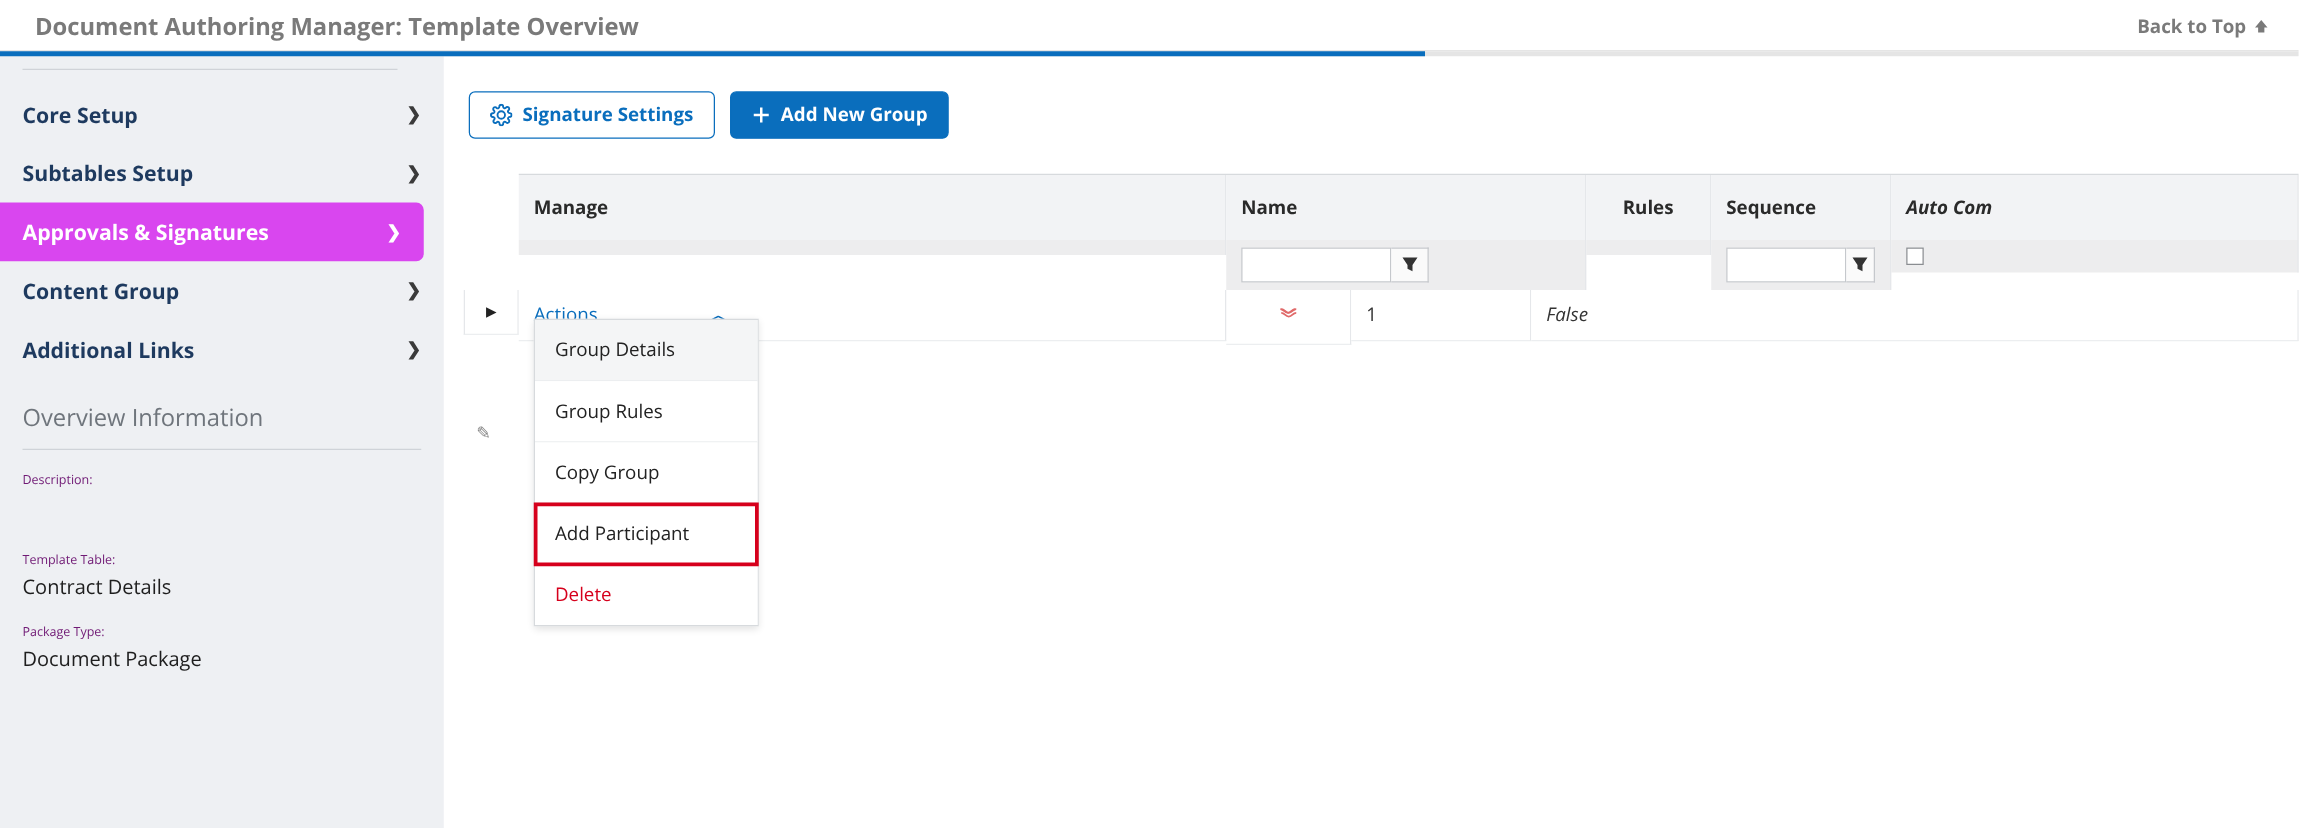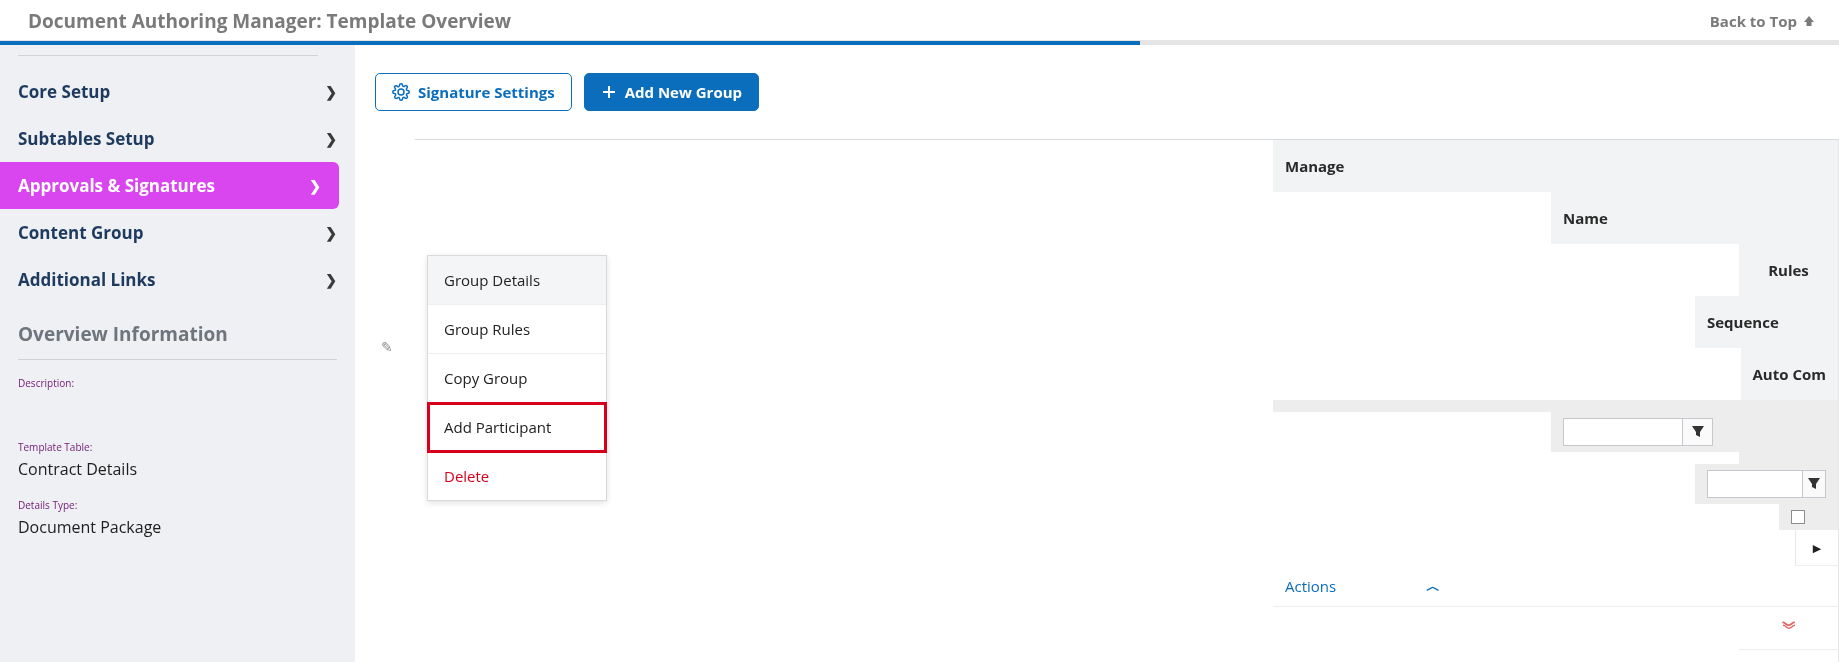--- a/index.html
+++ b/index.html
@@ -76,21 +76,21 @@
     .nav-item.active {
       background: #d946ef;
       color: #fff;
       border-top-right-radius: 6px;
       border-bottom-right-radius: 6px;
       margin-right: 16px;
     }
     .nav-item.active .chevron { color: #fff; }
     .overview-heading {
       font-size: 19px;
-      font-weight: 700;
+      font-weight: 400;
       color: #6f757c;
       padding: 18px 18px 6px 18px;
     }
     .overview-divider {
       height: 1px;
       background: #cfd3d8;
       margin: 6px 18px 16px 18px;
     }
     .ov-label {
       font-size: 10px;
@@ -132,22 +132,21 @@
     .btn-primary {
       background: #0a6ebd;
       color: #fff;
     }
     .table-wrap {
       margin-left: 40px;
       border-top: 1px solid #d7dadd;
     }
     .thead-row, .filter-row, .data-row {
       display: flex;
-      align-items: flex-end;
-      flex-direction: column;
+      align-items: flex-start;
     }
     .cell {
       border-right: 1px solid #e5e7ea;
       padding: 10px 12px;
       font-size: 15px;
     }
     .thead-row .cell {
       background: #f2f3f5;
       font-weight: 700;
       color: #2a2a2a;
@@ -163,21 +162,21 @@
     }
     .data-row .cell {
       background: #fff;
       border-bottom: 1px solid #eceef0;
     }
     .col-expand { width: 44px; justify-content: center; display:flex; align-items:center;}
     .col-manage { width: 566px; }
     .col-name   { width: 288px; }
     .col-rules  { width: 100px; text-align: center; }
     .col-seq    { width: 144px; }
-    .col-auto   { flex: 1; min-width: 60px; }
+    .col-auto   { flex: 1; min-width: 60px; font-style: italic; }
     .filter-input {
       height: 28px;
       width: 120px;
       border: 1px solid #c5c8cc;
       background: #fff;
       padding: 0 6px;
       font-size: 14px;
     }
     .filter-btn {
       width: 30px; height: 28px;
@@ -287,21 +286,21 @@
     <div class="overview-heading">Overview Information</div>
     <div class="overview-divider"></div>
 
     <div class="ov-label">Description:</div>
     <div class="ov-value"></div>
     <div class="ov-gap"></div>
 
     <div class="ov-label">Template Table:</div>
     <div class="ov-value">Contract Details</div>
 
-    <div class="ov-label">Details Type:</div>
+    <div class="ov-label">Package Type:</div>
     <div class="ov-value">Document Package</div>
   </aside>
 
   <main class="main" style="position:relative;">
     <div class="action-buttons">
       <div class="btn btn-outline">
         <svg class="gear-svg" viewBox="0 0 24 24">
             <path fill="none" stroke="#0a6ebd" stroke-width="2" d="M12 8a4 4 0 100 8 4 4 0 000-8zM19.4 15a1.7 1.7 0 00.3 1.8l.1.1a2 2 0 11-2.8 2.8l-.1-.1a1.7 1.7 0 00-1.8-.3 1.7 1.7 0 00-1 1.5V21a2 2 0 11-4 0v-.1a1.7 1.7 0 00-1-1.5 1.7 1.7 0 00-1.8.3l-.1.1a2 2 0 11-2.8-2.8l.1-.1a1.7 1.7 0 00.3-1.8 1.7 1.7 0 00-1.5-1H3a2 2 0 110-4h.1a1.7 1.7 0 001.5-1 1.7 1.7 0 00-.3-1.8l-.1-.1a2 2 0 112.8-2.8l.1.1a1.7 1.7 0 001.8.3H9a1.7 1.7 0 001-1.5V3a2 2 0 114 0v.1a1.7 1.7 0 001 1.5 1.7 1.7 0 001.8-.3l.1-.1a2 2 0 112.8 2.8l-.1.1a1.7 1.7 0 00-.3 1.8V9a1.7 1.7 0 001.5 1H21a2 2 0 110 4h-.1a1.7 1.7 0 00-1.5 1z"></path>
           </svg>
         <span>Signature Settings</span>

